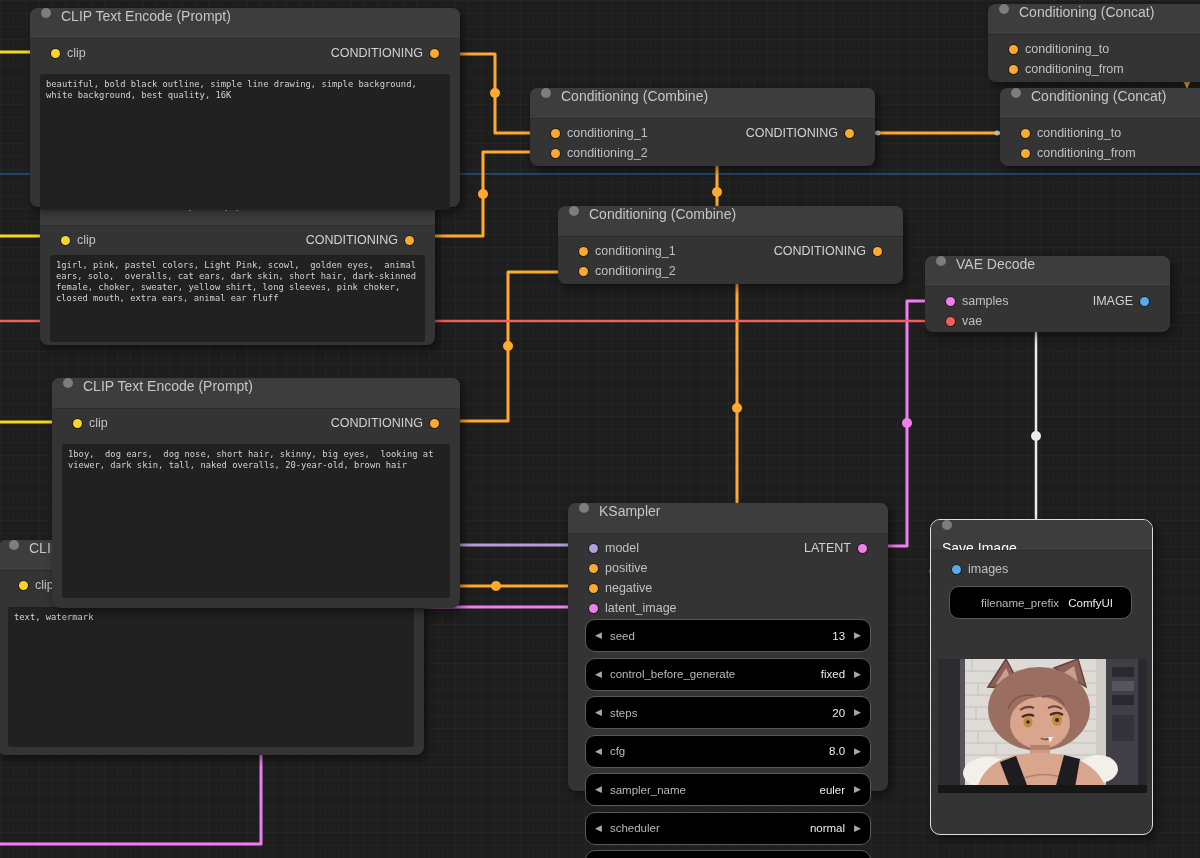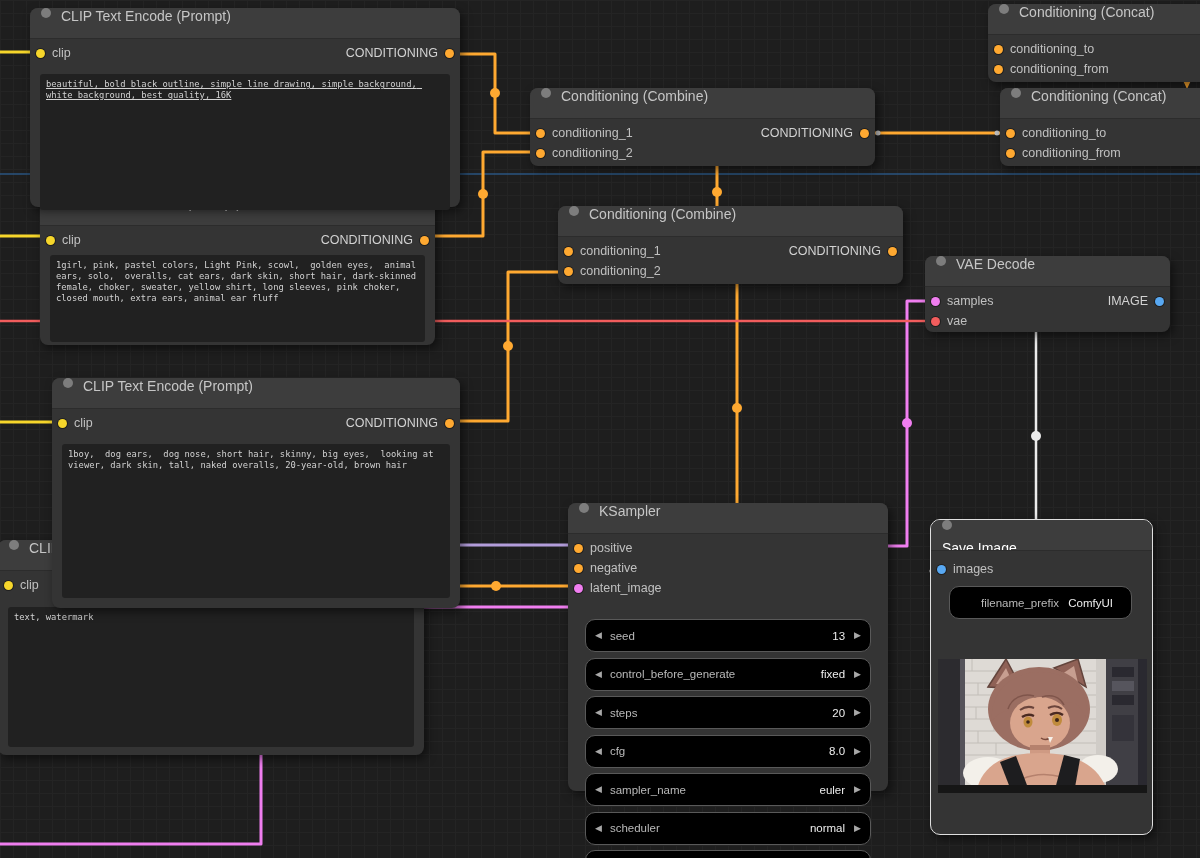--- a/index.html
+++ b/index.html
@@ -12,21 +12,21 @@
       linear-gradient(90deg,#2a2a2a 1px,transparent 1px);
     background-size:13px 13px,13px 13px,130px 130px,130px 130px;}
   #links{position:absolute;left:0;top:0;z-index:1;pointer-events:none;}
   .node{position:absolute;background:#343434;border-radius:8px;
     box-shadow:3px 4px 10px rgba(0,0,0,.5);z-index:2;}
   .ntitle{height:30px;display:flex;gap:10px;padding:0 11px;
     background:#3d3d3d;border-radius:8px 8px 0 0;color:#c6c6c6;font-size:14px;
     border-bottom:1px solid #2c2c2c;white-space:nowrap;overflow:hidden;}
   .tdot{width:10px;height:10px;border-radius:50%;background:#7d7d7d;flex:0 0 auto;}
   .nbody{padding-top:4px;}
-  .nrow{display:flex;justify-content:space-between;align-items:center;height:20px;padding:0 6px;}
+  .nrow{display:flex;justify-content:space-between;align-items:center;height:20px;padding:0 21px;}
   .slot{display:flex;align-items:center;gap:7px;font-size:12.5px;color:#c0c0c0;white-space:nowrap;}
   .sdot{width:9px;height:9px;border-radius:50%;box-shadow:0 0 0 1px rgba(0,0,0,.4);flex:0 0 auto;}
   .c-clip{background:#f6d62b;} .c-cond{background:#ffa931;} .c-model{background:#b39ddb;}
   .c-latent{background:#f07ef0;} .c-vae{background:#f25d5d;} .c-image{background:#58a8f2;}
   .outlab{color:#d2d2d2;}
   .ta{position:absolute;left:10px;right:10px;background:#212121;border-radius:3px;
     color:#d2d2d2;font-family:"DejaVu Sans Mono",monospace;font-size:8.8px;line-height:11px;
     padding:5px 6px;white-space:pre-wrap;overflow:hidden;box-sizing:border-box;}
   .pills{position:absolute;left:17px;right:17px;top:116px;display:flex;flex-direction:column;gap:5.5px;}
   .pill{height:33px;border-radius:10px;background:#000000;border:1px solid #595959;
@@ -111,21 +111,21 @@
         <div class="slot">
           <span class="sdot c-clip"></span>
           <span>clip</span>
         </div>
         <div class="slot">
           <span class="outlab">CONDITIONING</span>
           <span class="sdot c-cond"></span>
         </div>
       </div>
     </div>
-    <div class="ta" style="top:66px;height:136px;text-decoration:underline;">beautiful, bold black outline, simple line drawing, simple background, white background, best quality, 16K</div>
+    <div class="ta" style="top:66px;height:136px;">beautiful, bold black outline, simple line drawing, simple background, white background, best quality, 16K</div>
   </div>
 
   <div class="node" style="left:-2px;top:540px;width:426px;height:215px;z-index:2;">
     <div class="ntitle">
       <span class="tdot"></span>
       <span>CLIP Text Encode (Prompt)</span>
     </div>
     <div class="nbody">
       <div class="nrow">
         <div class="slot">
@@ -277,20 +277,30 @@
       </div>
     </div>
   </div>
 
   <div class="node" style="left:568px;top:503px;width:320px;height:288px;">
     <div class="ntitle">
       <span class="tdot"></span>
       <span>KSampler</span>
     </div>
     <div class="nbody">
+      <div class="nrow">
+        <div class="slot">
+          <span class="sdot c-model"></span>
+          <span>model</span>
+        </div>
+        <div class="slot">
+          <span class="outlab">LATENT</span>
+          <span class="sdot c-latent"></span>
+        </div>
+      </div>
       <div class="nrow">
         <div class="slot">
           <span class="sdot c-cond"></span>
           <span>positive</span>
         </div>
       </div>
       <div class="nrow">
         <div class="slot">
           <span class="sdot c-cond"></span>
           <span>negative</span>

